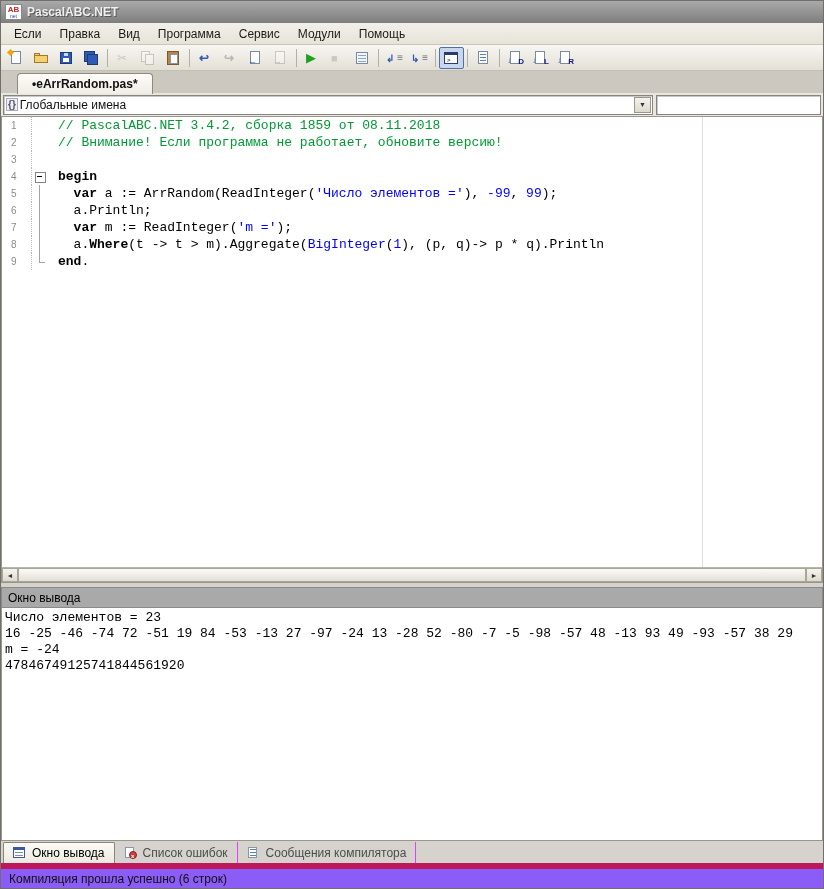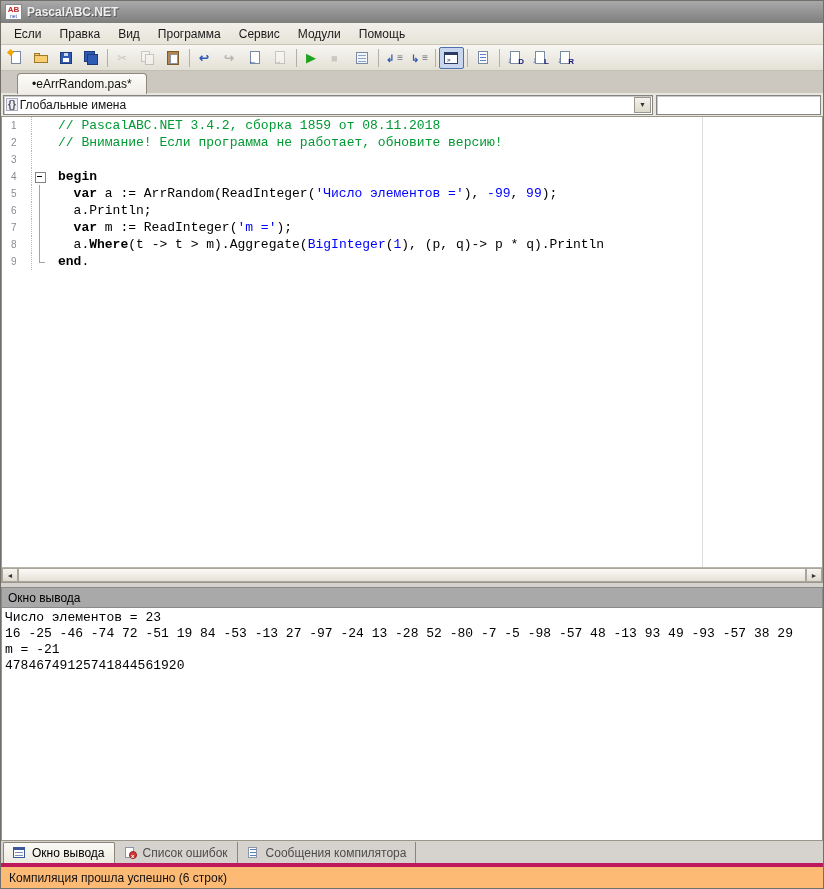--- a/index.html
+++ b/index.html
@@ -62,21 +62,21 @@
   .ic-console .con{left:1px;top:2px;width:14px;height:12px;background:#fff;border:1px solid #2b3a66;border-top:3px solid #2b3a66;}
   .ic-console .pr{left:4px;top:7px;font-size:6px;font-weight:bold;color:#2b3a66;}
   .ic-form .lines2{left:5px;top:4px;width:6px;height:8px;
      background:repeating-linear-gradient(to bottom,#5a7fc0 0 1px,transparent 1px 3px);}
   .ic-doc .letter{right:0;bottom:0;font-size:8px;font-weight:bold;color:#15157a;}
   .ic-doc .arr2{left:0;bottom:1px;font-size:8px;color:#2f5bb5;font-weight:bold;}
 
   
   .tabstrip{height:22px;flex:0 0 22px;background:#ccc8bf;display:flex;align-items:flex-end;padding-left:16px;}
   .doc-tab{background:linear-gradient(to bottom,#fdfcf9,#efede5);border:1px solid #8e8a7d;border-bottom:none;
-    border-radius:4px 4px 0 0;padding:3px 14px 3px;font-size:12px;font-weight:normal;color:#111;position:relative;top:1px;}
+    border-radius:4px 4px 0 0;padding:3px 14px 3px;font-size:12px;font-weight:bold;color:#111;position:relative;top:1px;}
 
   
   .navbar{height:24px;flex:0 0 24px;background:#e9e6db;display:flex;align-items:center;padding:1px 2px;gap:3px;border-bottom:1px solid #9a968a;}
   .combo{height:20px;background:#fff;border:1px solid #848484;box-shadow:inset 1px 1px 0 #c9c9c9;
     display:flex;align-items:center;font-size:12px;color:#111;}
   .combo-main{flex:0 0 650px;padding-left:2px;gap:2px;}
   .combo-side{flex:1;}
   .scope-icon{font-size:10px;font-weight:bold;color:#555;background:#eef;border:1px solid #aab;padding:0 1px;line-height:11px;}
   .combo-arrow{margin-left:auto;width:17px;height:16px;background:linear-gradient(to bottom,#f4f2ec,#ddd9cd);
     border:1px solid #9a968a;display:flex;align-items:center;justify-content:center;font-size:7px;color:#333;margin-right:1px;}
@@ -118,21 +118,21 @@
   .bt-ico{position:relative;width:14px;height:12px;flex:0 0 14px;}
   .bt-ico span{position:absolute;}
   .bt-win{left:0;top:0;width:12px;height:11px;background:#fff;border:1px solid #3a57a0;border-top:3px solid #3a57a0;}
   .bt-lines{left:2px;top:5px;width:8px;height:5px;background:repeating-linear-gradient(to bottom,#7b8db5 0 1px,transparent 1px 3px);}
   .bt-page{left:1px;top:0;width:9px;height:11px;background:#fff;border:1px solid #8a96a8;}
   .bt-err{left:5px;top:4px;width:8px;height:8px;border-radius:50%;background:#d43c3c;border:1px solid #8e1f1f;
     color:#fff;font-size:6px;font-weight:bold;line-height:8px;text-align:center;}
   .bt-msg{left:3px;top:2px;width:6px;height:7px;background:repeating-linear-gradient(to bottom,#5a7fc0 0 1px,transparent 1px 3px);}
 
   
-  .statusbar{flex:1;border-top:4px solid #be185d;background:#fdba74;display:flex;align-items:center;
+  .statusbar{flex:1;border-top:6px solid #be185d;background:#8b5cf6;display:flex;align-items:center;
     padding-left:8px;font-size:12px;color:#111;}
 </style>
 </head>
 <body>
 
 <div class="window">
 
   <div class="titlebar">
     <div class="app-icon">
       <span class="t">AB</span>
@@ -358,21 +358,21 @@
 
   <div class="splitter"></div>
 
   <div class="out-header">
     <span>Окно вывода</span>
   </div>
 
   <div class="out-body">
       <div class="out-line">Число элементов = 23</div>
       <div class="out-line">16 -25 -46 -74 72 -51 19 84 -53 -13 27 -97 -24 13 -28 52 -80 -7 -5 -98 -57 48 -13 93 49 -93 -57 38 29</div>
-      <div class="out-line">m = -21</div>
+      <div class="out-line">m = -24</div>
       <div class="out-line">47846749125741844561920</div>
     </div>
 
   <div class="btabs">
       <div class="btab active">
         <span class="bt-ico">
           <span class="bt-win"></span>
           <span class="bt-lines"></span>
         </span>
         <span>Окно вывода</span>

